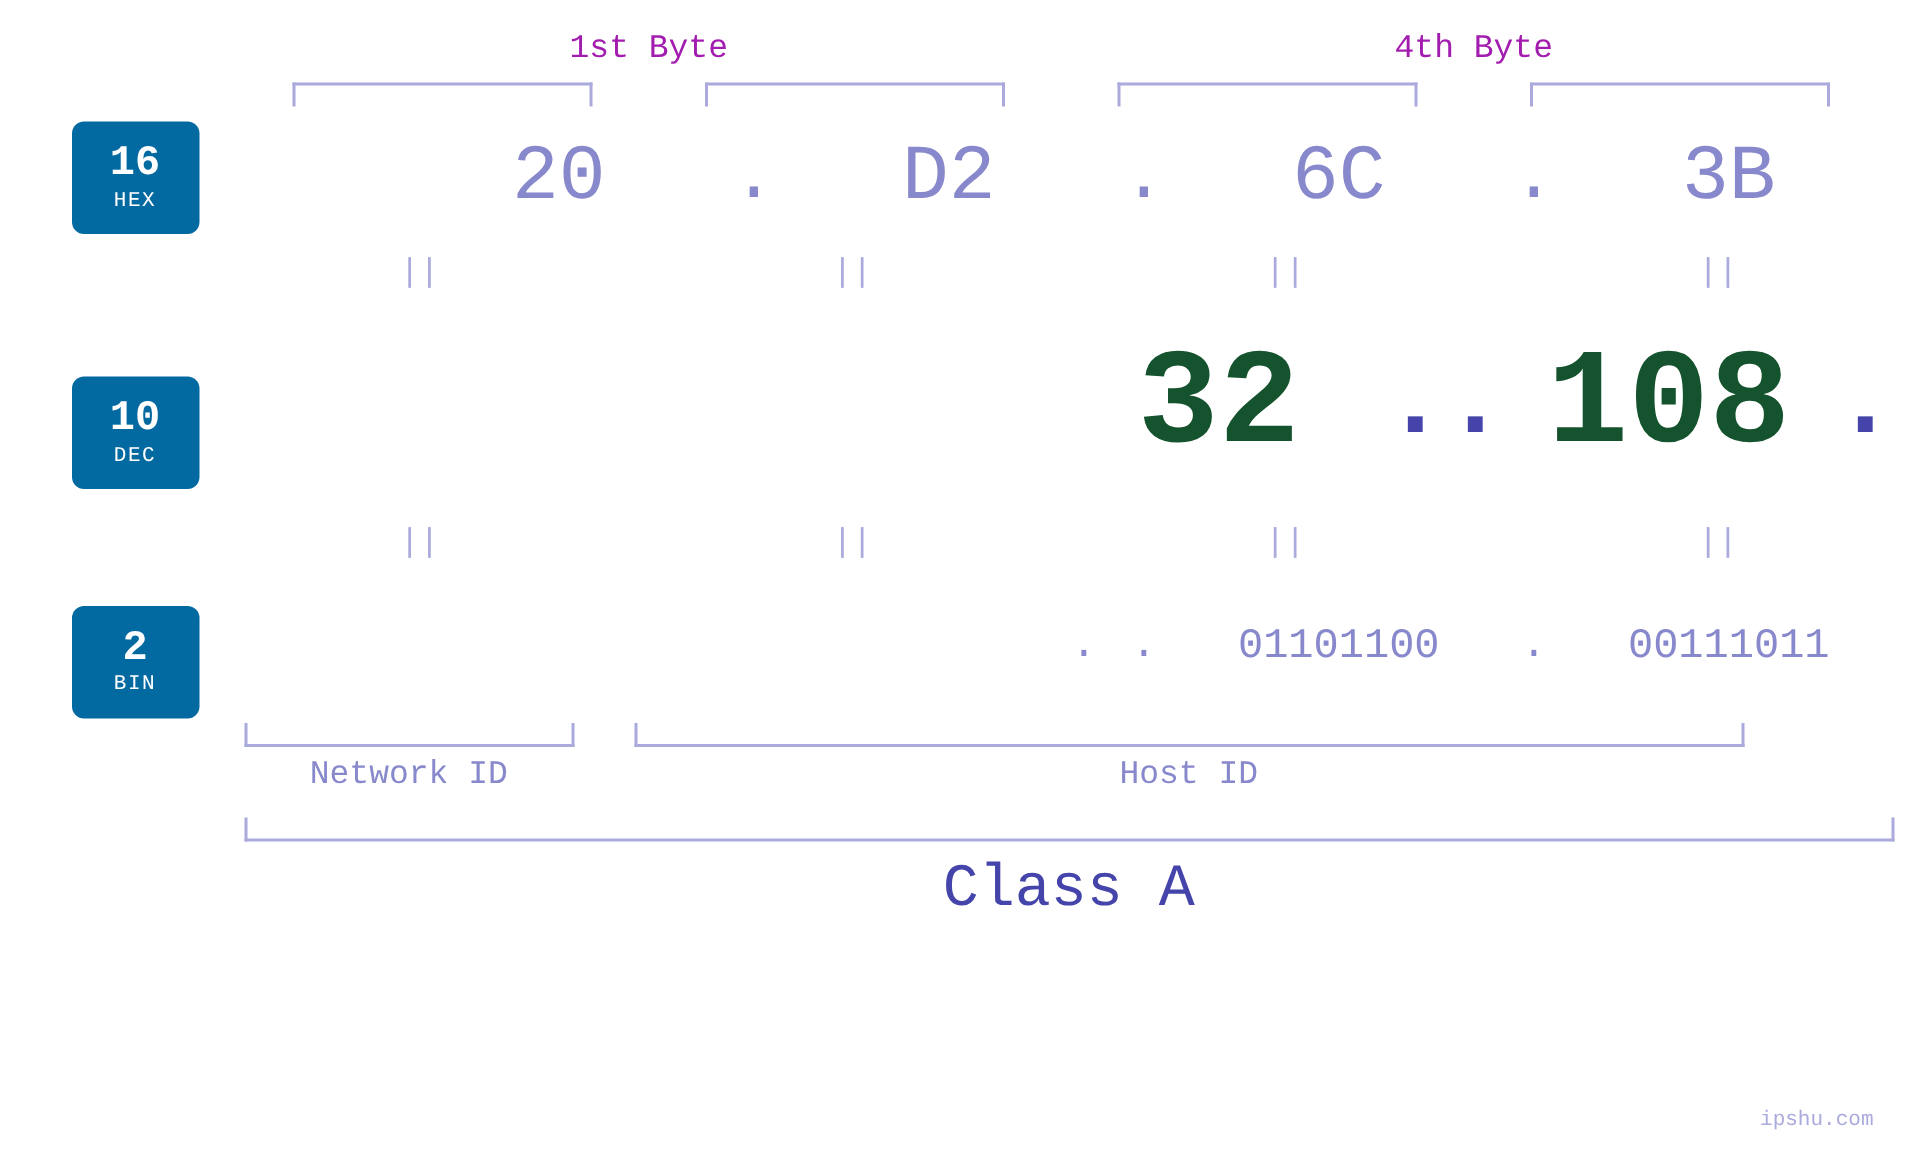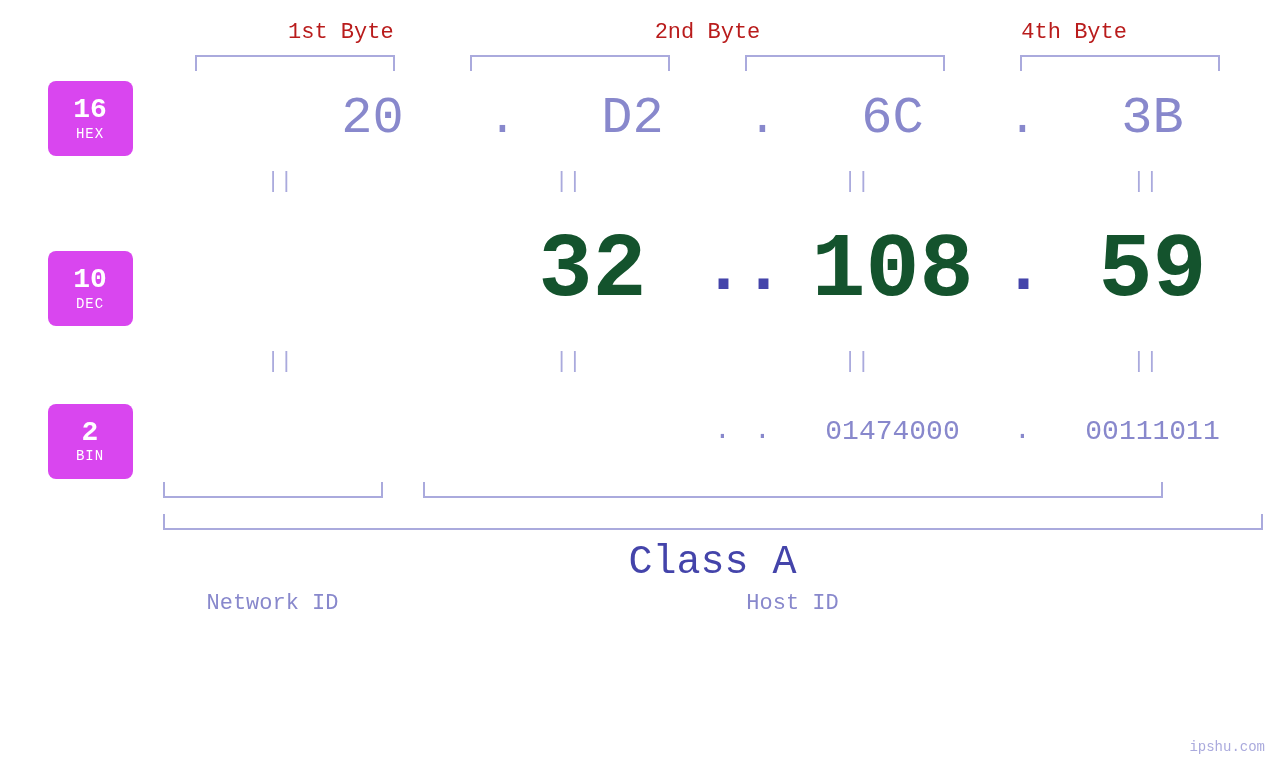--- a/index.html
+++ b/index.html
@@ -26,21 +26,21 @@
     
     .byte-headers {
       display: flex;
       width: 1100px;
       margin-left: 130px;
       justify-content: space-around;
       margin-bottom: 10px;
     }
 
     .byte-header {
-      color: #b91c1c;
+      color: #a21caf;
       font-size: 22px;
       font-family: 'Courier New', Courier, monospace;
       width: 220px;
       text-align: center;
     }
 
     
     .brackets-row {
       display: flex;
       width: 1100px;
@@ -59,21 +59,21 @@
 
     .labels-col {
       display: flex;
       flex-direction: column;
       gap: 0px;
       margin-right: 30px;
       margin-top: 10px;
     }
 
     .base-badge {
-      background: #d946ef;
+      background: #0369a1;
       color: white;
       width: 85px;
       height: 75px;
       border-radius: 8px;
       display: flex;
       flex-direction: column;
       align-items: center;
       justify-content: center;
       font-family: 'Courier New', Courier, monospace;
       margin-bottom: 20px;
@@ -160,39 +160,38 @@
       justify-content: center;
     }
 
     .equals-dot-cell {
       width: 40px;
     }
 
     .watermark {
       position: absolute;
       bottom: 12px;
-      right: 20px;
+      right: 36px;
       color: #aaaadd;
       font-size: 14px;
       font-family: 'Courier New', Courier, monospace;
     }
 
     .badge-spacer-hex { height: 75px; display: flex; align-items: center; }
     .badge-spacer-dec { height: 130px; display: flex; align-items: flex-end; }
     .badge-spacer-bin { height: 110px; display: flex; align-items: center; }
 
   </style>
 </head>
 <body>
 
 <div class="main-container">
 
   <div class="byte-headers">
     <div class="byte-header">1st Byte</div>
-    <div class="byte-header">2nd Byte</div>
     <div class="byte-header">4th Byte</div>
   </div>
 
   <div class="brackets-row">
     <div class="bracket-top"></div>
     <div class="bracket-top"></div>
     <div class="bracket-top"></div>
     <div class="bracket-top"></div>
   </div>
 
@@ -259,65 +258,62 @@
       <div class="value-row" style="height:130px;">
         <div class="value-cell">
           <span class="dec-value">32</span>
         </div>
         <div class="dot-cell" style="font-size:70px; color:#4444aa; font-weight:bold;">.</div>
         <div class="dot-cell" style="font-size:70px; color:#4444aa; font-weight:bold;">.</div>
         <div class="value-cell">
           <span class="dec-value">108</span>
         </div>
         <div class="dot-cell" style="font-size:70px; color:#4444aa; font-weight:bold;">.</div>
-        <div class="value-cell">
-          <span class="dec-value">59</span>
-        </div>
       </div>
 
       <div class="equals-row">
         <div class="equals-cell">||</div>
         <div class="equals-dot-cell"></div>
         <div class="equals-cell">||</div>
         <div class="equals-dot-cell"></div>
         <div class="equals-cell">||</div>
         <div class="equals-dot-cell"></div>
         <div class="equals-cell">||</div>
       </div>
 
       <div class="value-row" style="height:90px;">
         <div class="dot-cell" style="font-size:28px; color:#8888cc;">.</div>
         <div class="dot-cell" style="font-size:28px; color:#8888cc;">.</div>
         <div class="value-cell">
-          <span class="bin-value">01474000</span>
+          <span class="bin-value">01101100</span>
         </div>
         <div class="dot-cell" style="font-size:28px; color:#8888cc;">.</div>
         <div class="value-cell">
           <span class="bin-value">00111011</span>
         </div>
       </div>
 
       <div style="display:flex; flex-direction:row; width:1100px; align-items:flex-start; margin-top:6px;">
 
         <div style="width:220px; height:16px; border-bottom:2px solid #aaaadd; border-left:2px solid #aaaadd; border-right:2px solid #aaaadd;"></div>
 
         <div style="width:40px;"></div>
 
         <div style="width:calc(220px + 40px + 220px + 40px + 220px); height:16px; border-bottom:2px solid #aaaadd; border-left:2px solid #aaaadd; border-right:2px solid #aaaadd;"></div>
-      </div>
-
-      <div style="width:1100px; margin-top:16px;">
-        <div style="width:100%; height:16px; border-bottom:2px solid #aaaadd; border-left:2px solid #aaaadd; border-right:2px solid #aaaadd;"></div>
-        <div style="text-align:center; color:#4444aa; font-size:40px; font-family:'Courier New',Courier,monospace; margin-top:10px;">Class A</div>
       </div>
 
       <div style="display:flex; flex-direction:row; width:1100px; margin-top:6px;">
         <div style="width:220px; text-align:center; color:#8888cc; font-size:22px; font-family:'Courier New',Courier,monospace;">Network ID</div>
         <div style="width:40px;"></div>
         <div style="width:calc(220px + 40px + 220px + 40px + 220px); text-align:center; color:#8888cc; font-size:22px; font-family:'Courier New',Courier,monospace;">Host ID</div>
       </div>
 
+      <div style="width:1100px; margin-top:16px;">
+        <div style="width:100%; height:16px; border-bottom:2px solid #aaaadd; border-left:2px solid #aaaadd; border-right:2px solid #aaaadd;"></div>
+        <div style="text-align:center; color:#4444aa; font-size:40px; font-family:'Courier New',Courier,monospace; margin-top:10px;">Class A</div>
+      </div>
+
     </div>
   </div>
 
   <div class="watermark">ipshu.com</div>
 
 </div>
 
 </body></html>

